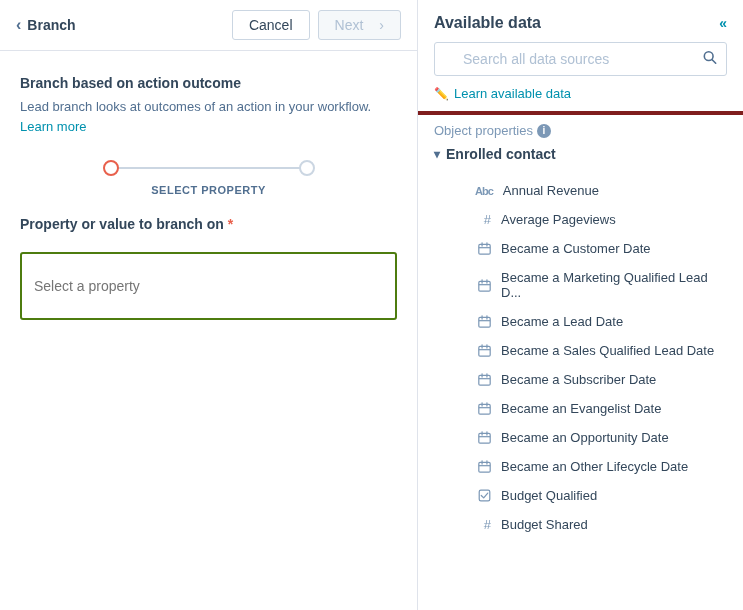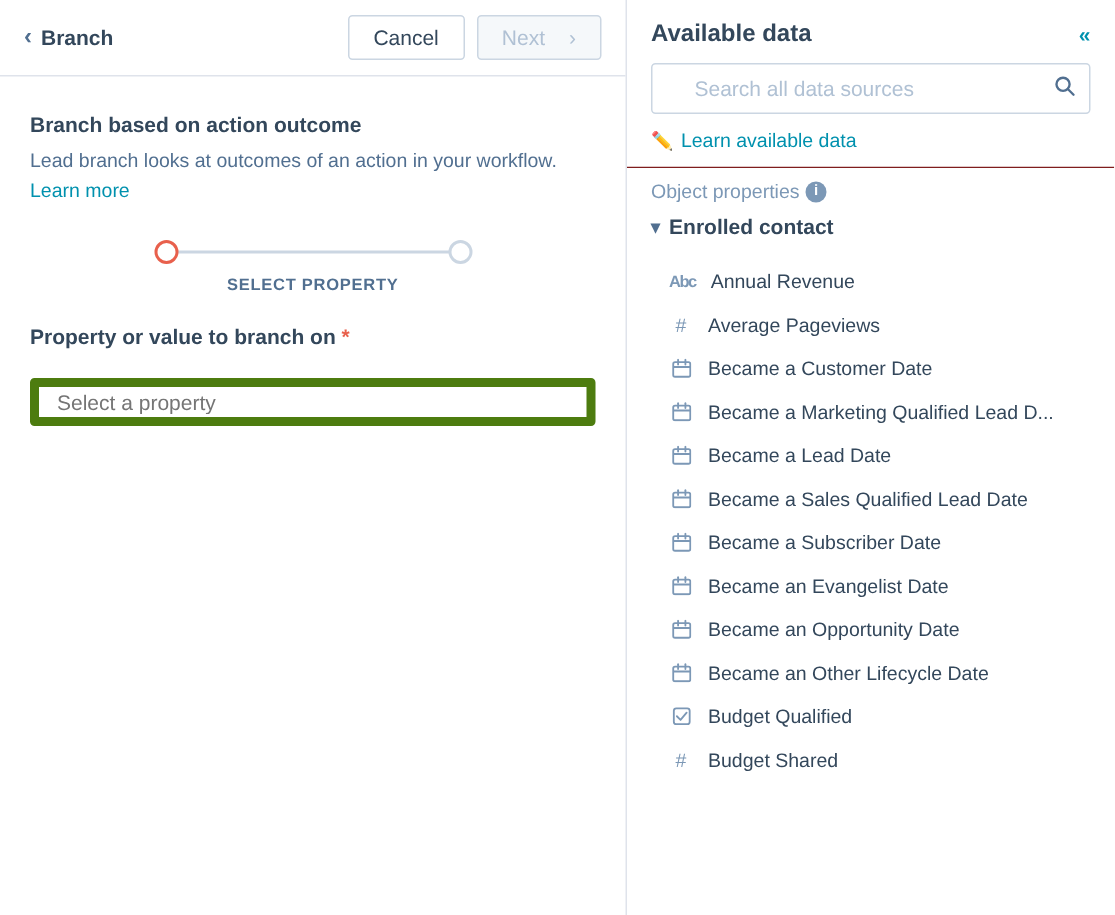--- a/index.html
+++ b/index.html
@@ -157,22 +157,22 @@
       color: #33475b;
       margin-bottom: 20px;
     }
 
     .required-star {
       color: #e8604c;
     }
 
     .property-select {
       width: 100%;
-      padding: 2px 12px;
-      border: 6px solid #4d7c0f;
+      padding: 24px 12px;
+      border: 2px solid #4d7c0f;
       border-radius: 3px;
       font-size: 14px;
       color: #b0c1d4;
       background: #fff;
       cursor: pointer;
       appearance: none;
       background-image: none;
     }
 
     .property-select-wrapper {
@@ -244,21 +244,21 @@
       font-size: 13px;
       cursor: pointer;
     }
 
     .edit-pencil {
       font-size: 12px;
     }
 
     .object-section {
       padding: 8px 16px;
-      border-top: 1px solid #7f1d1d;
+      border-top: 4px solid #7f1d1d;
     }
 
     .object-section-title {
       font-size: 13px;
       color: #7c98b6;
       display: flex;
       align-items: center;
       gap: 4px;
       margin-bottom: 4px;
     }
@@ -310,21 +310,22 @@
       font-size: 13px;
       color: #33475b;
     }
 
     .data-item-icon {
       color: #7c98b6;
       font-size: 12px;
       min-width: 16px;
       display: flex;
       align-items: center;
-      justify-content: center;
+      justify-content: flex-end;
+      margin-left: 29px;
     }
 
     .data-item-text {
       color: #33475b;
       font-size: 13px;
     }
 
     
     .data-list::-webkit-scrollbar {
       width: 6px;

